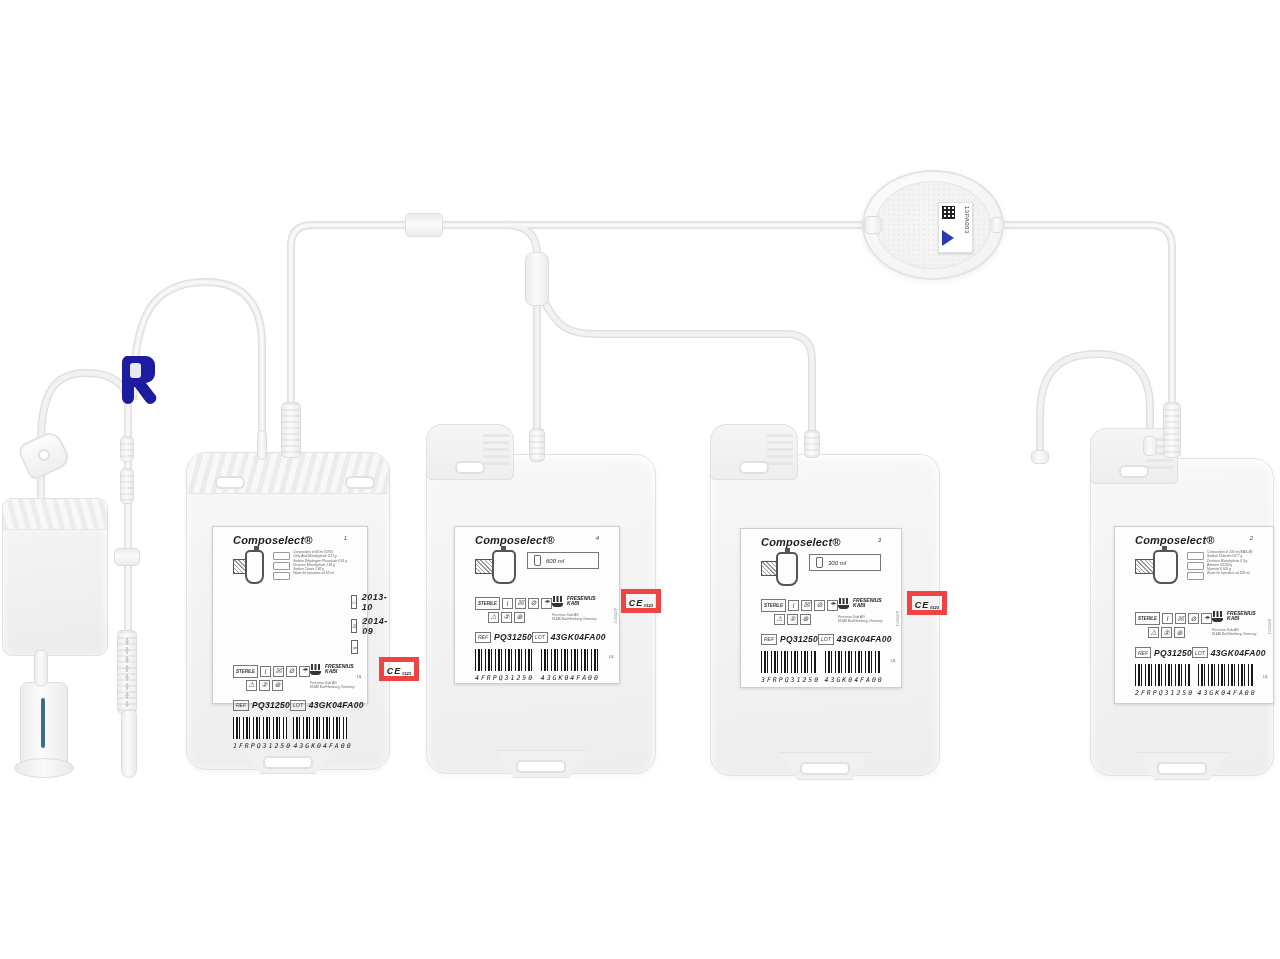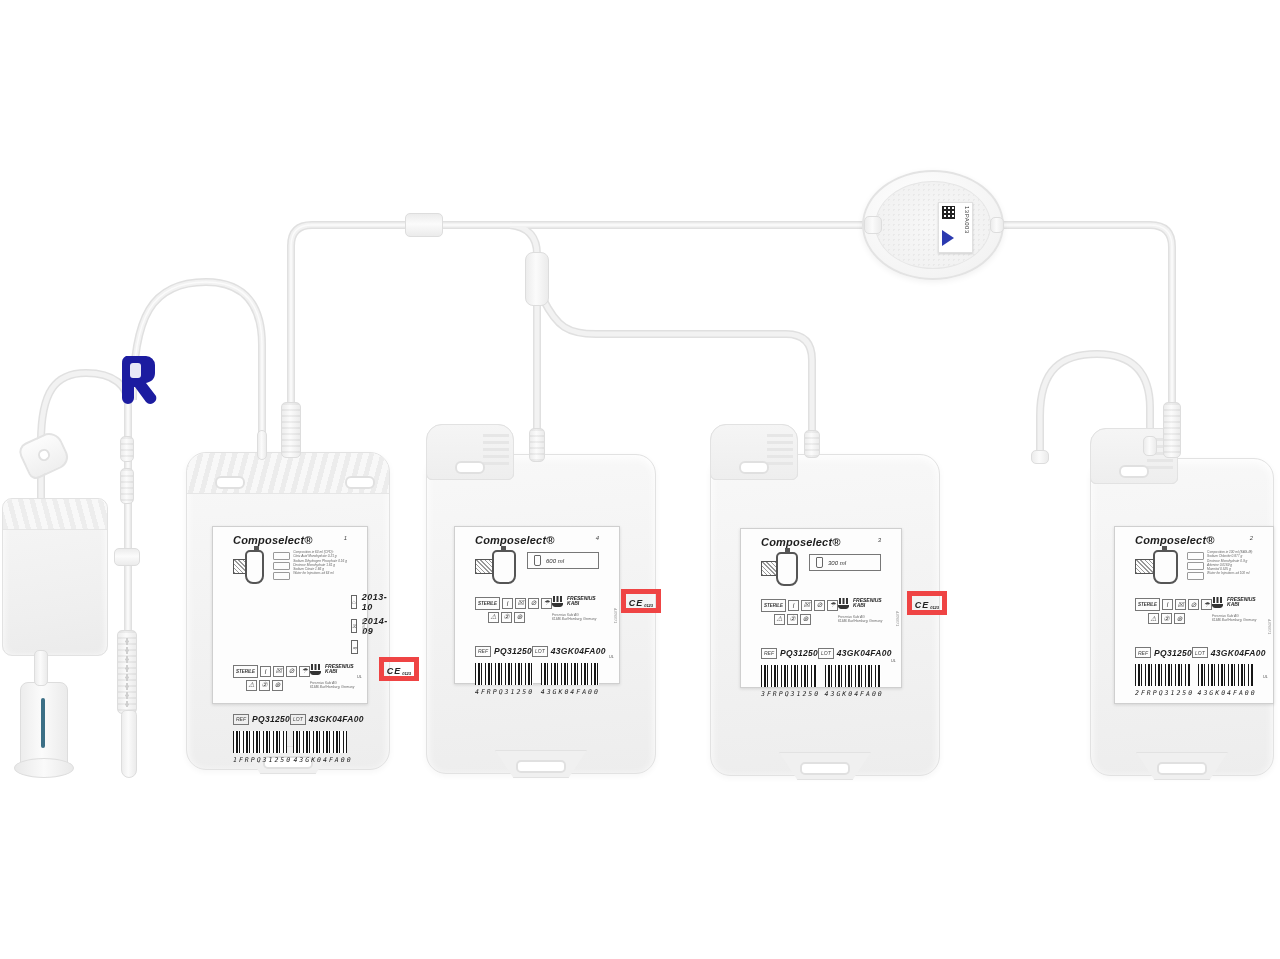--- a/index.html
+++ b/index.html
@@ -82,21 +82,21 @@
   .sym-row{display:flex;gap:2px;align-items:center;}
   .sym-row.indent{margin-left:13px;}
   .sterile-tag{height:11px;border:1px solid #777;font-size:4.5px;font-weight:bold;display:flex;align-items:center;padding:0 2px;color:#333;}
   .sym-box{width:11px;height:11px;border:1px solid #777;font-size:7px;display:flex;align-items:center;justify-content:center;color:#444;box-sizing:border-box;}
   .mfr{display:flex;flex-direction:column;gap:1px;margin-bottom:1px;}
   .mfr-top{display:flex;align-items:center;gap:4px;}
   .mfr-name{font-size:5px;font-weight:bold;line-height:5.5px;color:#222;white-space:pre-line;}
   .ce{border:5px solid #ef4444;font-size:9px;padding:0 3px;height:14px;display:flex;align-items:flex-end;font-weight:bold;letter-spacing:1px;color:#222;margin-left:21px;}
   .ce small{font-size:4px;margin-left:1px;letter-spacing:0;}
   .addr{font-size:3.2px;color:#666;line-height:3.9px;}
-  .reflot{display:flex;justify-content:space-between;margin-top:20px;align-items:center;}
+  .reflot{display:flex;justify-content:space-between;margin-top:6px;align-items:center;}
   .rl-group{display:flex;align-items:center;}
   .tag{border:1px solid #777;font-size:5px;padding:0 2px;height:9px;display:flex;align-items:center;color:#444;margin-right:3px;}
   .val{font-size:8.5px;font-weight:bold;color:#1c1c1c;letter-spacing:.3px;}
   .bcs{display:flex;justify-content:space-between;margin-top:3px;}
   .bc{width:47%;}
   .bc-bars{height:22px;background:repeating-linear-gradient(90deg,#161616 0 1px,#fff 1px 3px,#161616 3px 5px,#fff 5px 6px,#161616 6px 7px,#fff 7px 10px);}
   .bc-text{font-family:"DejaVu Sans Mono",monospace;font-size:6.5px;letter-spacing:2px;margin-top:3px;color:#222;white-space:nowrap;}
   .side-code{position:absolute;right:1px;top:52%;writing-mode:vertical-rl;font-size:4px;color:#999;}
   .ul-mark{position:absolute;right:5px;bottom:24px;font-size:4px;color:#555;text-align:right;line-height:4.5px;}
 

